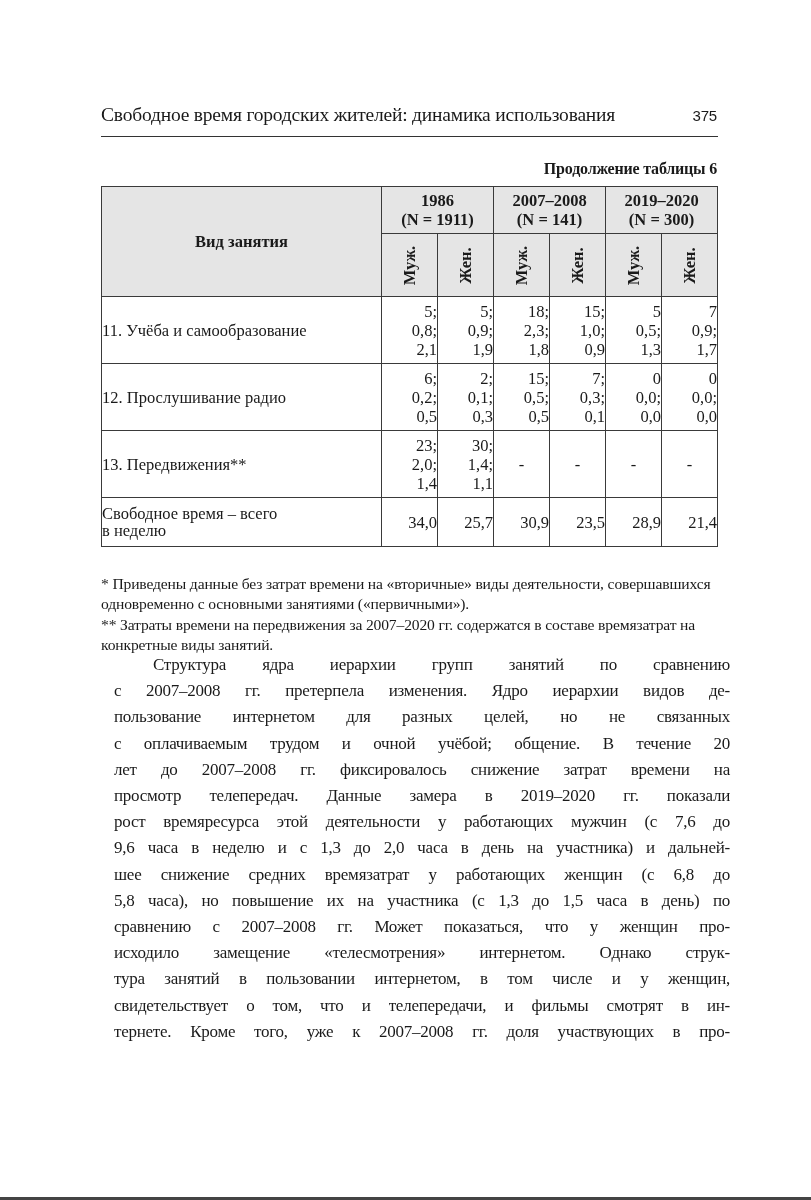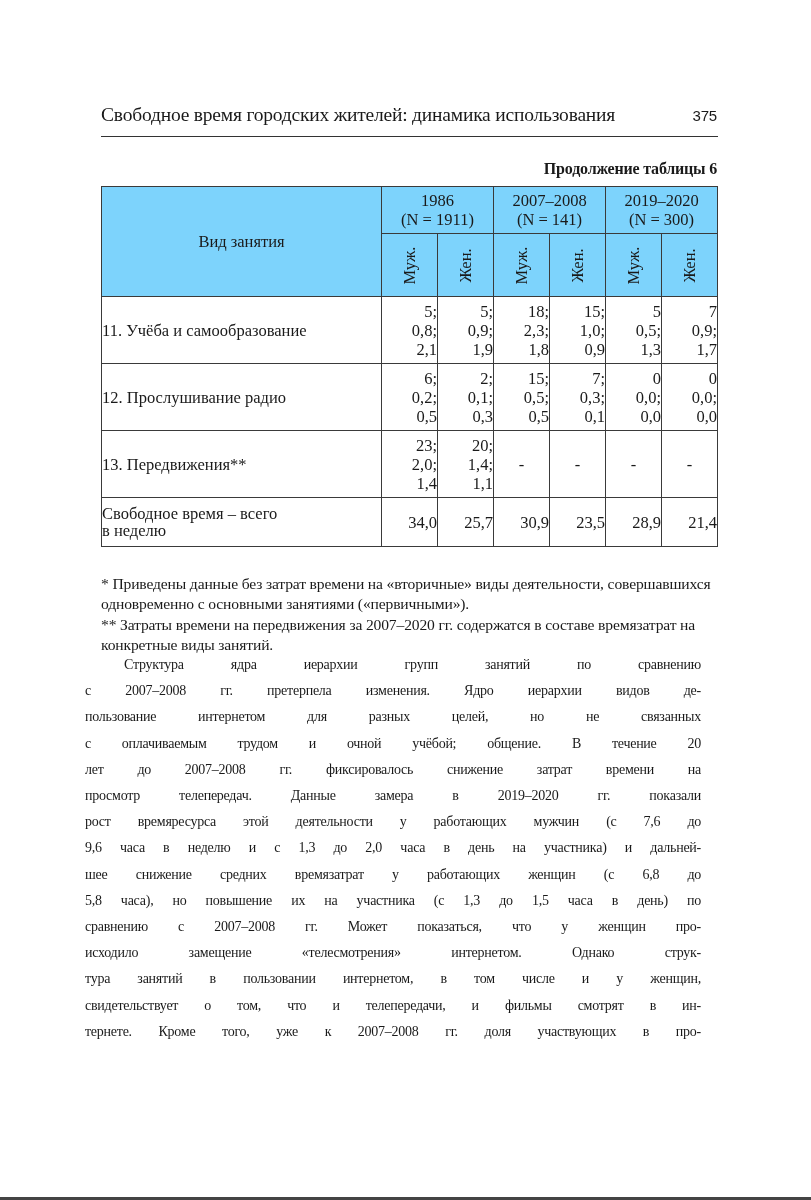--- a/index.html
+++ b/index.html
@@ -17,39 +17,39 @@
   .head-rule { position: absolute; left: 101px; top: 136px; width: 617px; height: 0; border-top: 1.3px solid #333; }
   .table-caption {
     position: absolute; right: 94px; top: 160px;
     font-weight: bold; font-size: 16px; letter-spacing: -0.2px;
   }
   table.data-table {
     position: absolute; left: 101px; top: 186px; width: 617px;
     border-collapse: collapse; font-size: 16px; line-height: 19px;
   }
   table.data-table td, table.data-table th { border: 1.4px solid #3a3a3a; padding: 0; }
-  table.data-table thead th { background: #7dd3fc; font-weight: normal; font-size: 16.5px; }
+  table.data-table thead th { background: #e5e5e5; font-weight: bold; font-size: 16.5px; }
   th.activity-head { width: 279px; }
   th.year-head { height: 46px; text-align: center; vertical-align: middle; line-height: 19px; }
   th.sex-head { height: 62px; width: 55px; text-align: center; vertical-align: middle; }
   .vert { display: inline-block; transform: rotate(-90deg); white-space: nowrap; font-size: 16.5px; }
   td.activity { padding-left: 8px; vertical-align: middle; font-size: 16.5px; }
   td.num { text-align: right; padding-right: 9px; vertical-align: middle; font-size: 16.5px; }
   td.num.dash { text-align: center; padding-right: 0; }
   tr.row-triple td { height: 66px; }
   tr.row-total td { height: 48px; }
   td.activity.total { line-height: 17px; }
   .footnotes {
     position: absolute; left: 101px; top: 557px; width: 625px;
     font-size: 15.6px; line-height: 20.4px; letter-spacing: -0.15px; margin-top: 17px;
   }
   .footnotes p { margin: 0; }
   .body-text {
-    position: absolute; left: 85px; top: 652px; width: 616px;
-    font-size: 14px; line-height: 26.2px; text-align: justify; letter-spacing: -0.25px;
+    position: absolute; left: 114px; top: 652px; width: 616px;
+    font-size: 17px; line-height: 26.2px; text-align: justify; letter-spacing: -0.25px;
   }
   .body-text .line { display: block; text-align: justify; text-align-last: justify; white-space: nowrap; }
   .body-text .line.indent { padding-left: 39px; }
   .bottom-edge { position: absolute; left: 0; top: 1197px; width: 811px; height: 3px; background: #444; }
 </style>
 </head>
 <body>
 
 <div class="running-head">
   <span>Свободное время городских жителей: динамика использования</span>
@@ -97,21 +97,21 @@
       <td class="num"><span>6;</span><br><span>0,2;</span><br><span>0,5</span></td>
       <td class="num"><span>2;</span><br><span>0,1;</span><br><span>0,3</span></td>
       <td class="num"><span>15;</span><br><span>0,5;</span><br><span>0,5</span></td>
       <td class="num"><span>7;</span><br><span>0,3;</span><br><span>0,1</span></td>
       <td class="num"><span>0</span><br><span>0,0;</span><br><span>0,0</span></td>
       <td class="num"><span>0</span><br><span>0,0;</span><br><span>0,0</span></td>
     </tr>
     <tr class="row-triple">
       <td class="activity">13. Передвижения**</td>
       <td class="num"><span>23;</span><br><span>2,0;</span><br><span>1,4</span></td>
-      <td class="num"><span>20;</span><br><span>1,4;</span><br><span>1,1</span></td>
+      <td class="num"><span>30;</span><br><span>1,4;</span><br><span>1,1</span></td>
       <td class="num dash">-</td>
       <td class="num dash">-</td>
       <td class="num dash">-</td>
       <td class="num dash">-</td>
     </tr>
     <tr class="row-total">
       <td class="activity total"><span>Свободное время – всего</span><br><span>в неделю</span></td>
       <td class="num">34,0</td>
       <td class="num">25,7</td>
       <td class="num">30,9</td>

